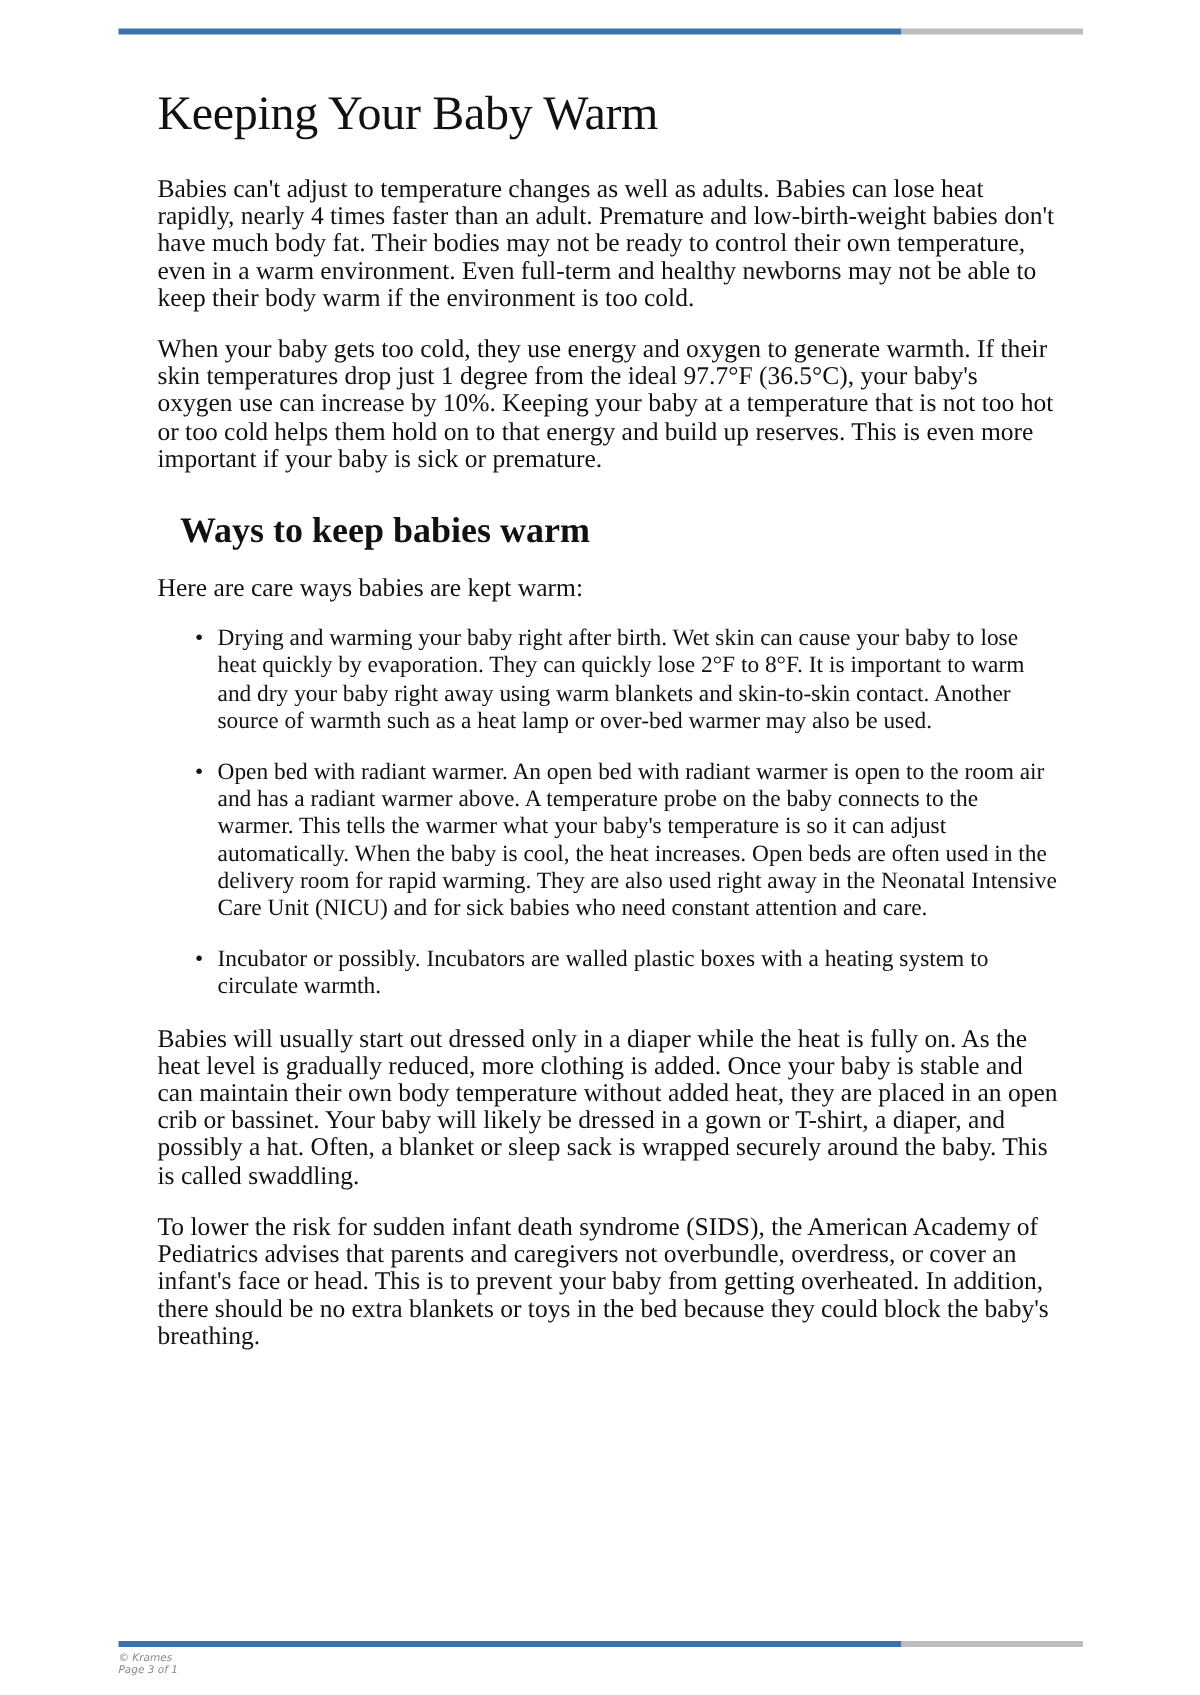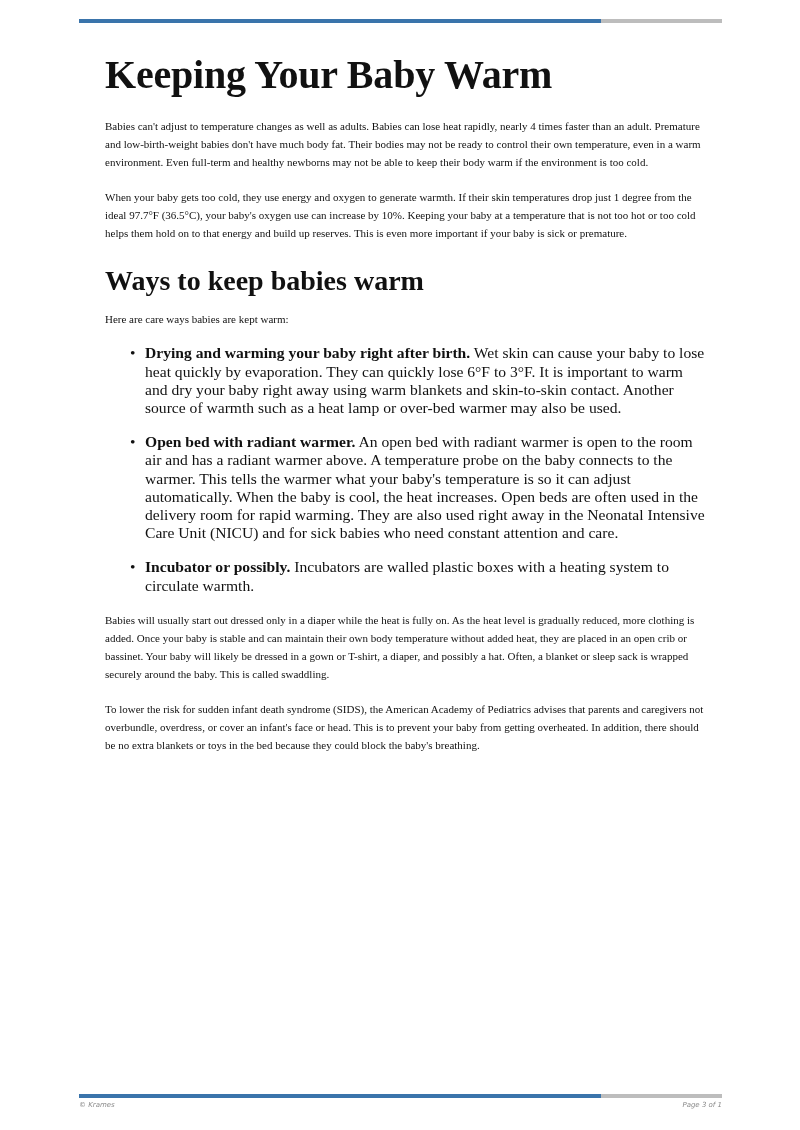--- a/index.html
+++ b/index.html
@@ -4,50 +4,50 @@
 <style>
   html, body { margin: 0; padding: 0; background: #ffffff; }
   body { width: 800px; height: 1130px; position: relative; overflow: hidden;
          font-family: "Liberation Serif", "DejaVu Serif", serif; color: #111; }
   .bar { position: absolute; left: 79px; width: 643px; height: 4px; display: flex; }
   .bar .blue { width: 522px; background: #3a74ab; height: 100%; }
   .bar .gray { flex: 1; background: #bdbdbd; height: 100%; }
   .top-bar { top: 19px; }
   .bottom-bar { top: 1094px; }
   .content { position: absolute; left: 105px; top: 55px; width: 600px; }
-  h1 { font-size: 40px; font-weight: bold; margin: 0 0 22px 0; line-height: 40px; letter-spacing: -0.2px; }
-  h2 { font-size: 28px; font-weight: bold; margin: 24px 0 14px 0; line-height: 30px; }
-  p { font-size: 11px; line-height: 18.2px; margin: 0 0 16px 0; }
+  h1 { font-size: 32px; font-weight: normal; margin: 0 0 22px 0; line-height: 40px; letter-spacing: -0.2px; }
+  h2 { font-size: 24px; font-weight: bold; margin: 24px 0 14px 15px; line-height: 30px; }
+  p { font-size: 17px; line-height: 18.2px; margin: 0 0 16px 0; }
   ul { margin: 0 0 12px 0; padding-left: 40px; list-style: none; }
   li { font-size: 15.6px; line-height: 18.2px; margin: 0 0 16px 0; position: relative; }
   li .bullet { position: absolute; left: -15px; top: 0; }
-  li b { font-weight: bold; }
-  .footer { position: absolute; top: 1101px; left: 79px; width: 643px; display: flex; justify-content: space-between;
-            font-family: "DejaVu Sans", sans-serif; font-style: italic; font-size: 7px; color: #8a8a8a; }
+  li b { font-weight: normal; }
+  .footer { position: absolute; top: 1101px; left: 79px; width: 643px; display: flex; justify-content: flex-end;
+            font-family: "DejaVu Sans", sans-serif; font-style: italic; font-size: 7px; color: #8a8a8a; flex-direction: column; }
 </style>
 </head>
 <body>
 
 <div class="bar top-bar">
   <div class="blue"></div>
   <div class="gray"></div>
 </div>
 
 <div class="content">
   <h1>Keeping Your Baby Warm</h1>
 
   <p>Babies can't adjust to temperature changes as well as adults. Babies can lose heat rapidly, nearly 4 times faster than an adult. Premature and low-birth-weight babies don't have much body fat. Their bodies may not be ready to control their own temperature, even in a warm environment. Even full-term and healthy newborns may not be able to keep their body warm if the environment is too cold.</p>
   <p>When your baby gets too cold, they use energy and oxygen to generate warmth. If their skin temperatures drop just 1 degree from the ideal 97.7°F (36.5°C), your baby's oxygen use can increase by 10%. Keeping your baby at a temperature that is not too hot or too cold helps them hold on to that energy and build up reserves. This is even more important if your baby is sick or premature.</p>
 
   <h2>Ways to keep babies warm</h2>
   <p>Here are care ways babies are kept warm:</p>
 
   <ul>
     <li>
-      <span class="bullet">•</span><b>Drying and warming your baby right after birth.</b><span> Wet skin can cause your baby to lose heat quickly by evaporation. They can quickly lose 6°F to 3°F. It is important to warm and dry your baby right away using warm blankets and skin-to-skin contact. Another source of warmth such as a heat lamp or over-bed warmer may also be used.</span>
+      <span class="bullet">•</span><b>Drying and warming your baby right after birth.</b><span> Wet skin can cause your baby to lose heat quickly by evaporation. They can quickly lose 2°F to 8°F. It is important to warm and dry your baby right away using warm blankets and skin-to-skin contact. Another source of warmth such as a heat lamp or over-bed warmer may also be used.</span>
     </li>
     <li>
       <span class="bullet">•</span><b>Open bed with radiant warmer.</b><span> An open bed with radiant warmer is open to the room air and has a radiant warmer above. A temperature probe on the baby connects to the warmer. This tells the warmer what your baby's temperature is so it can adjust automatically. When the baby is cool, the heat increases. Open beds are often used in the delivery room for rapid warming. They are also used right away in the Neonatal Intensive Care Unit (NICU) and for sick babies who need constant attention and care.</span>
     </li>
     <li>
       <span class="bullet">•</span><b>Incubator or possibly.</b><span> Incubators are walled plastic boxes with a heating system to circulate warmth.</span>
     </li>
   </ul>
 
   <p>Babies will usually start out dressed only in a diaper while the heat is fully on. As the heat level is gradually reduced, more clothing is added. Once your baby is stable and can maintain their own body temperature without added heat, they are placed in an open crib or bassinet. Your baby will likely be dressed in a gown or T-shirt, a diaper, and possibly a hat. Often, a blanket or sleep sack is wrapped securely around the baby. This is called swaddling.</p>

